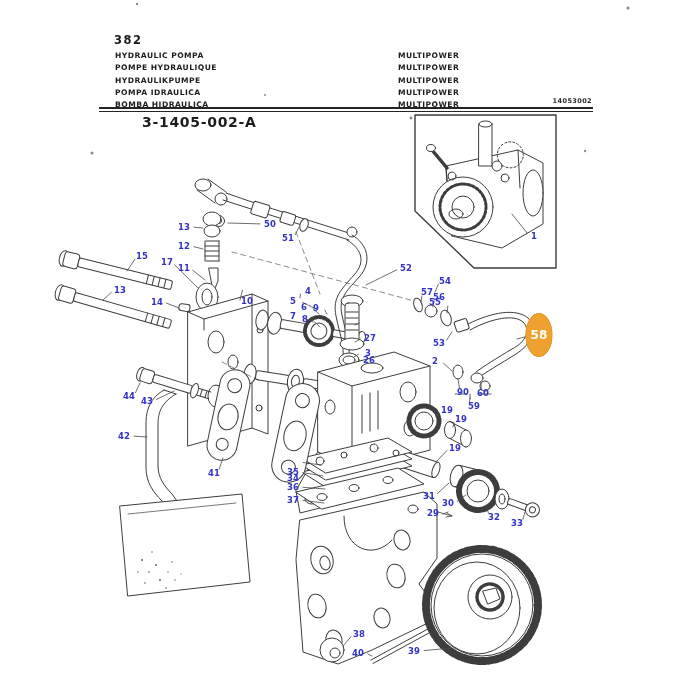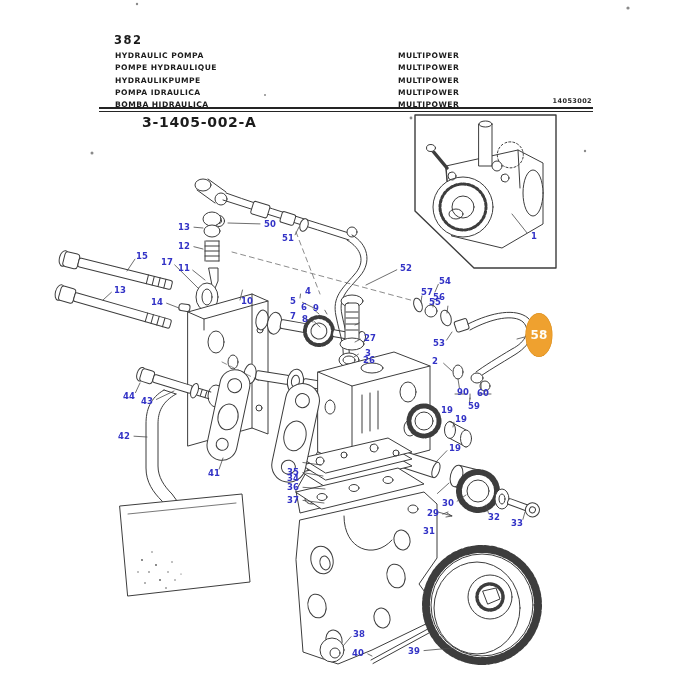--- a/index.html
+++ b/index.html
@@ -428,21 +428,21 @@
       <span class="part-label" style="left: 461px; top: 419px;">19</span>
       <span class="part-label" style="left: 129px; top: 396px;">44</span>
       <span class="part-label" style="left: 147px; top: 401px;">43</span>
       <span class="part-label" style="left: 124px; top: 436px;">42</span>
       <span class="part-label" style="left: 214px; top: 473px;">41</span>
       <span class="part-label" style="left: 293px; top: 462px; margin-top: 16px;">34</span>
       <span class="part-label" style="left: 293px; top: 472px;">35</span>
       <span class="part-label" style="left: 293px; top: 487px;">36</span>
       <span class="part-label" style="left: 293px; top: 500px;">37</span>
       <span class="part-label" style="left: 455px; top: 448px;">19</span>
-      <span class="part-label" style="left: 429px; top: 496px; margin-top: 35px;">31</span>
+      <span class="part-label" style="left: 429px; top: 496px;">31</span>
       <span class="part-label" style="left: 448px; top: 503px;">30</span>
       <span class="part-label" style="left: 433px; top: 513px;">29</span>
       <span class="part-label" style="left: 494px; top: 517px;">32</span>
       <span class="part-label" style="left: 517px; top: 523px;">33</span>
       <span class="part-label" style="left: 359px; top: 634px;">38</span>
       <span class="part-label" style="left: 358px; top: 653px;">40</span>
       <span class="part-label" style="left: 414px; top: 651px;">39</span>
       <span class="part-label hl" style="left: 539px; top: 335px;">58</span>
     </div>
 </div>

